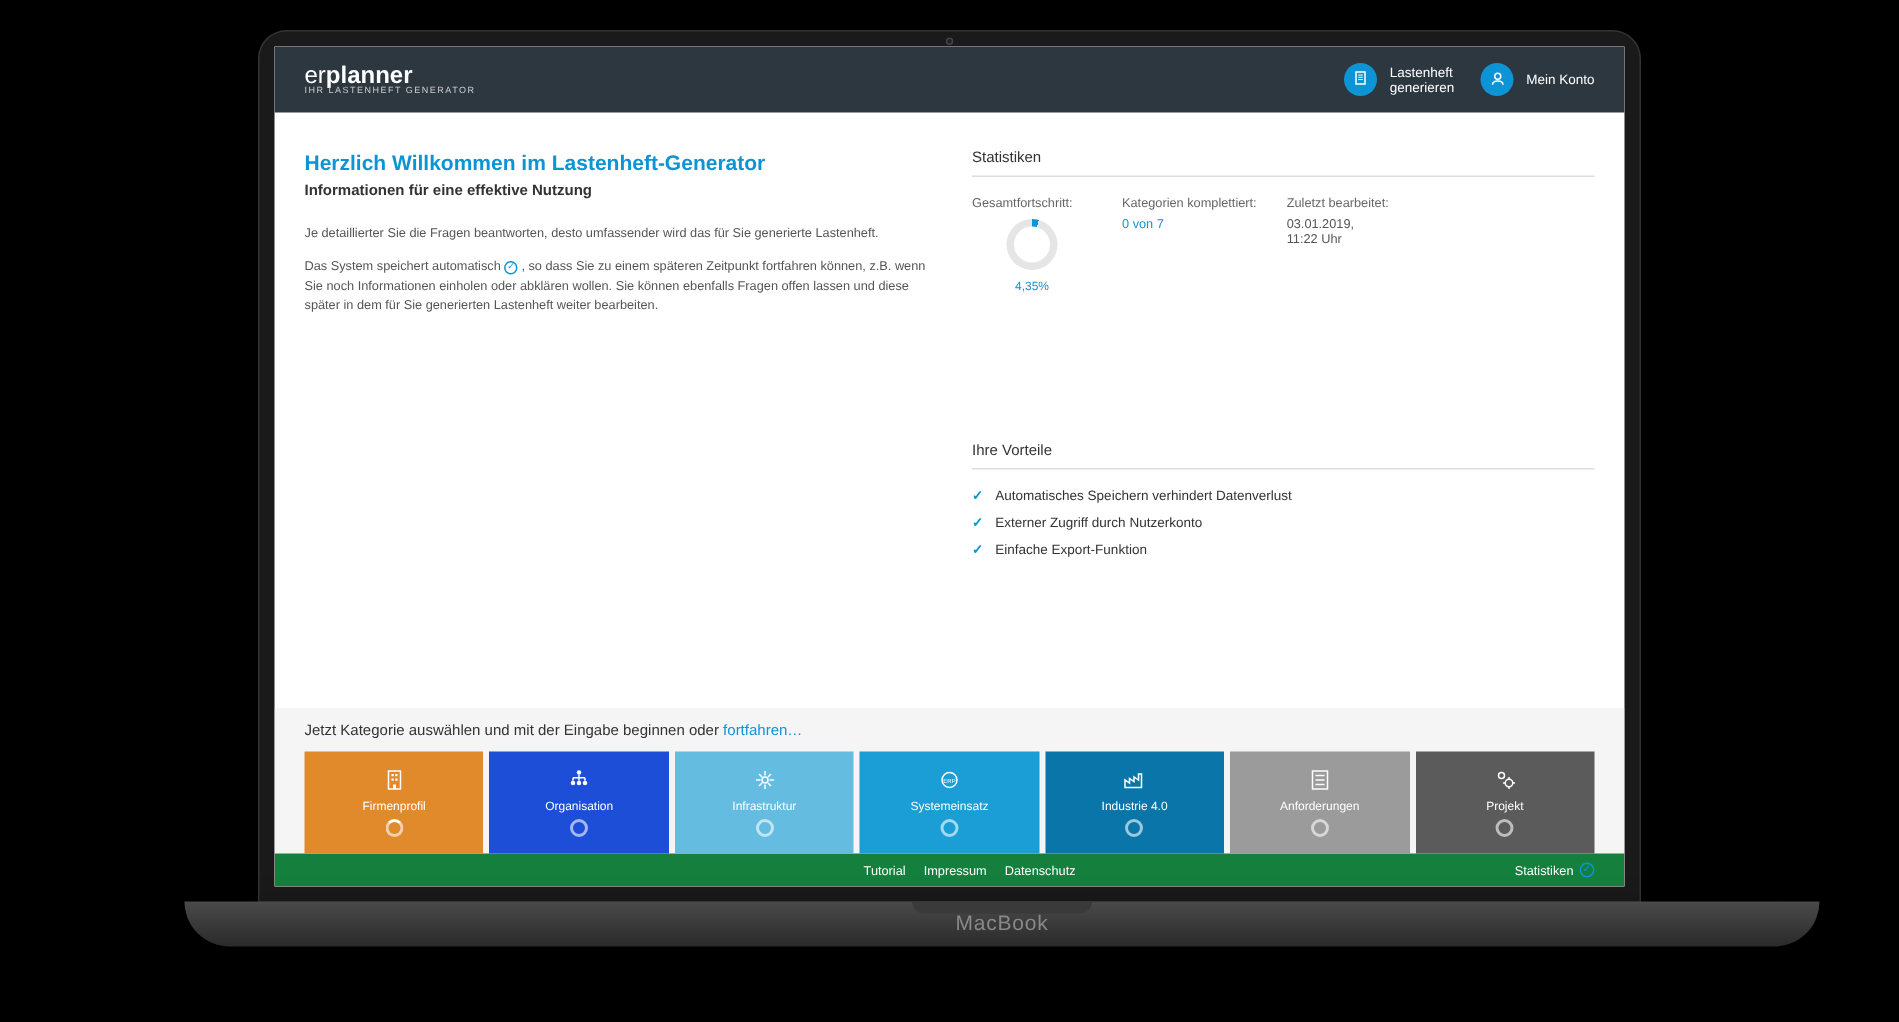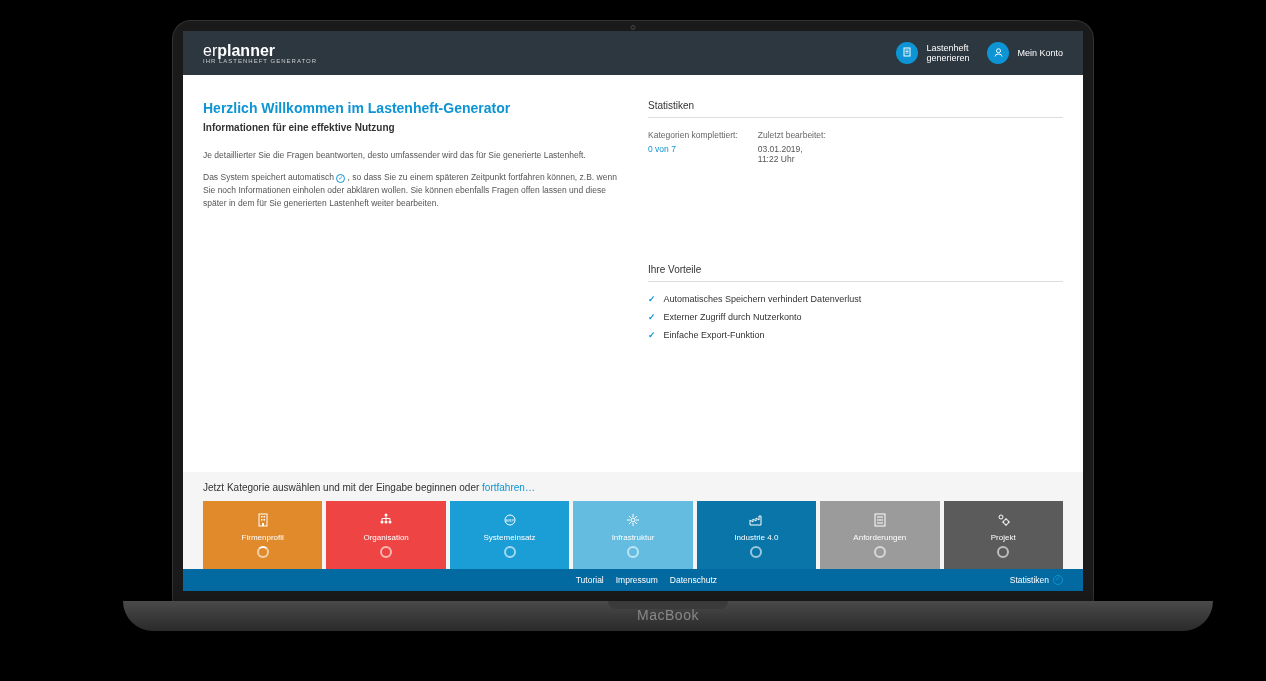--- a/index.html
+++ b/index.html
@@ -35,21 +35,21 @@
 .ben-item { display:flex; gap:8px; font-size:9px; color:#333; margin-bottom:8px; align-items:center; }
 .check { color:#0c94d4; font-weight:bold; }
 .cat-section { padding:10px 20px 0 20px; background:#f5f5f5; }
 .cat-prompt { font-size:10px; color:#333; margin-bottom:8px; }
 .cat-prompt a { color:#0c94d4; text-decoration:none; }
 .cats { display:flex; gap:4px; }
 .cat { flex:1; height:68px; display:flex; flex-direction:column; align-items:center; justify-content:center; gap:4px; color:#fff; font-size:8px; cursor:pointer; position:relative; }
 .cat-icon { height:18px; display:flex; align-items:center; justify-content:center; }
 .ring { width:12px; height:12px; border:2px solid rgba(255,255,255,0.6); border-radius:50%; }
 .ring.partial { border-top-color:#fff; }
-.footer { background:#0369a1; height:22px; display:flex; align-items:center; justify-content:space-between; padding:0 20px; font-size:8.5px; color:#fff; }
+.footer { background:#15803d; height:22px; display:flex; align-items:center; justify-content:space-between; padding:0 20px; font-size:8.5px; color:#fff; }
 .footer-links { display:flex; gap:12px; margin:0 auto; }
 .footer-right { display:flex; align-items:center; gap:4px; }
 .save-icon { width:10px; height:10px; border:1.5px solid #0c94d4; border-radius:50%; position:relative; }
 .save-icon::after { content:'✓'; color:#0c94d4; font-size:7px; position:absolute; left:1px; top:-1px; }
 .auto-icon { display:inline-flex; width:9px; height:9px; border:1px solid #0c94d4; border-radius:50%; vertical-align:middle; position:relative; }
 .auto-icon::after { content:'✓'; color:#0c94d4; font-size:6px; position:absolute; left:1px; top:-1px; }
 .base { width:1090px; height:30px; margin-left:-50px; background:linear-gradient(#4a4a4a,#2a2a2a); border-radius:0 0 40px 40px; position:relative; box-shadow:0 8px 20px rgba(0,0,0,0.5); }
 .base::before { content:''; position:absolute; left:50%; top:0; transform:translateX(-50%); width:120px; height:8px; background:#3a3a3a; border-radius:0 0 8px 8px; }
 .brand { position:absolute; left:50%; bottom:8px; transform:translateX(-50%); color:#888; font-size:14px; letter-spacing:0.5px; }
 svg { display:block; }
@@ -101,20 +101,27 @@
             <div class="welcome-sub">Informationen für eine effektive Nutzung</div>
             <p class="para">Je detaillierter Sie die Fragen beantworten, desto umfassender wird das für Sie generierte Lastenheft.</p>
             <p class="para">
               <span>Das System speichert automatisch </span><span class="auto-icon"></span><span> , so dass Sie zu einem späteren Zeitpunkt fortfahren können, z.B. wenn Sie noch Informationen einholen oder abklären wollen. Sie können ebenfalls Fragen offen lassen und diese später in dem für Sie generierten Lastenheft weiter bearbeiten.</span>
             </p>
           </div>
           <div class="right">
             <div class="section-title">Statistiken</div>
             <div class="stats-row">
               <div class="stat-col">
+                <div class="stat-label">Gesamtfortschritt:</div>
+                <div class="donut-wrap">
+                  <div class="donut"></div>
+                  <div class="donut-val">4,35%</div>
+                </div>
+              </div>
+              <div class="stat-col">
                 <div class="stat-label">Kategorien komplettiert:</div>
                 <div class="stat-link">0 von 7</div>
               </div>
               <div class="stat-col">
                 <div class="stat-label">Zuletzt bearbeitet:</div>
                 <div>03.01.2019,</div>
                 <div>11:22 Uhr</div>
               </div>
             </div>
 
@@ -148,64 +155,64 @@
                     <rect x="6" y="4" width="1.5" height="1.5" fill="#fff"></rect>
                     <rect x="8.5" y="4" width="1.5" height="1.5" fill="#fff"></rect>
                     <rect x="6" y="7" width="1.5" height="1.5" fill="#fff"></rect>
                     <rect x="8.5" y="7" width="1.5" height="1.5" fill="#fff"></rect>
                     <rect x="7" y="11" width="2" height="3" fill="#fff"></rect>
                   </svg>
                 </span>
               <span>Firmenprofil</span>
               <span class="ring partial"></span>
             </div>
-            <div class="cat" style="background:#ef4444">
+            <div class="cat" style="background:#1d4ed8">
               <span class="cat-icon">
                   <svg width="16" height="16" viewBox="0 0 16 16">
                     <circle cx="8" cy="3" r="1.5" fill="#fff"></circle>
                     <circle cx="4" cy="10" r="1.5" fill="#fff"></circle>
                     <circle cx="8" cy="10" r="1.5" fill="#fff"></circle>
                     <circle cx="12" cy="10" r="1.5" fill="#fff"></circle>
                     <line x1="8" y1="4.5" x2="8" y2="6.5" stroke="#fff"></line>
                     <line x1="4" y1="6.5" x2="12" y2="6.5" stroke="#fff"></line>
                     <line x1="4" y1="6.5" x2="4" y2="8.5" stroke="#fff"></line>
                     <line x1="8" y1="6.5" x2="8" y2="8.5" stroke="#fff"></line>
                     <line x1="12" y1="6.5" x2="12" y2="8.5" stroke="#fff"></line>
                   </svg>
                 </span>
               <span>Organisation</span>
               <span class="ring"></span>
             </div>
-            <div class="cat" style="background:#1b9ed6">
-              <span class="cat-icon">
-                  <svg width="18" height="16" viewBox="0 0 18 16">
-                    <circle cx="9" cy="8" r="5" fill="none" stroke="#fff"></circle>
-                    <text x="9" y="10" font-size="4" fill="#fff" text-anchor="middle">ERP</text>
-                  </svg>
-                </span>
-              <span>Systemeinsatz</span>
-              <span class="ring"></span>
-            </div>
             <div class="cat" style="background:#64bce0">
               <span class="cat-icon">
                   <svg width="16" height="16" viewBox="0 0 16 16">
                     <circle cx="8" cy="8" r="2" fill="none" stroke="#fff"></circle>
                     <line x1="8" y1="2" x2="8" y2="5" stroke="#fff"></line>
                     <line x1="8" y1="11" x2="8" y2="14" stroke="#fff"></line>
                     <line x1="2" y1="8" x2="5" y2="8" stroke="#fff"></line>
                     <line x1="11" y1="8" x2="14" y2="8" stroke="#fff"></line>
                     <line x1="4" y1="4" x2="6" y2="6" stroke="#fff"></line>
                     <line x1="10" y1="10" x2="12" y2="12" stroke="#fff"></line>
                     <line x1="12" y1="4" x2="10" y2="6" stroke="#fff"></line>
                     <line x1="6" y1="10" x2="4" y2="12" stroke="#fff"></line>
                   </svg>
                 </span>
               <span>Infrastruktur</span>
               <span class="ring"></span>
             </div>
+            <div class="cat" style="background:#1b9ed6">
+              <span class="cat-icon">
+                  <svg width="18" height="16" viewBox="0 0 18 16">
+                    <circle cx="9" cy="8" r="5" fill="none" stroke="#fff"></circle>
+                    <text x="9" y="10" font-size="4" fill="#fff" text-anchor="middle">ERP</text>
+                  </svg>
+                </span>
+              <span>Systemeinsatz</span>
+              <span class="ring"></span>
+            </div>
             <div class="cat" style="background:#0975a8">
               <span class="cat-icon">
                   <svg width="16" height="16" viewBox="0 0 16 16">
                     <path d="M2 13 L2 8 L5 10 L5 7 L8 9 L8 6 L11 8 L11 4 L13 4 L13 13 Z" fill="none" stroke="#fff"></path>
                   </svg>
                 </span>
               <span>Industrie 4.0</span>
               <span class="ring"></span>
             </div>
             <div class="cat" style="background:#9b9b9b">

